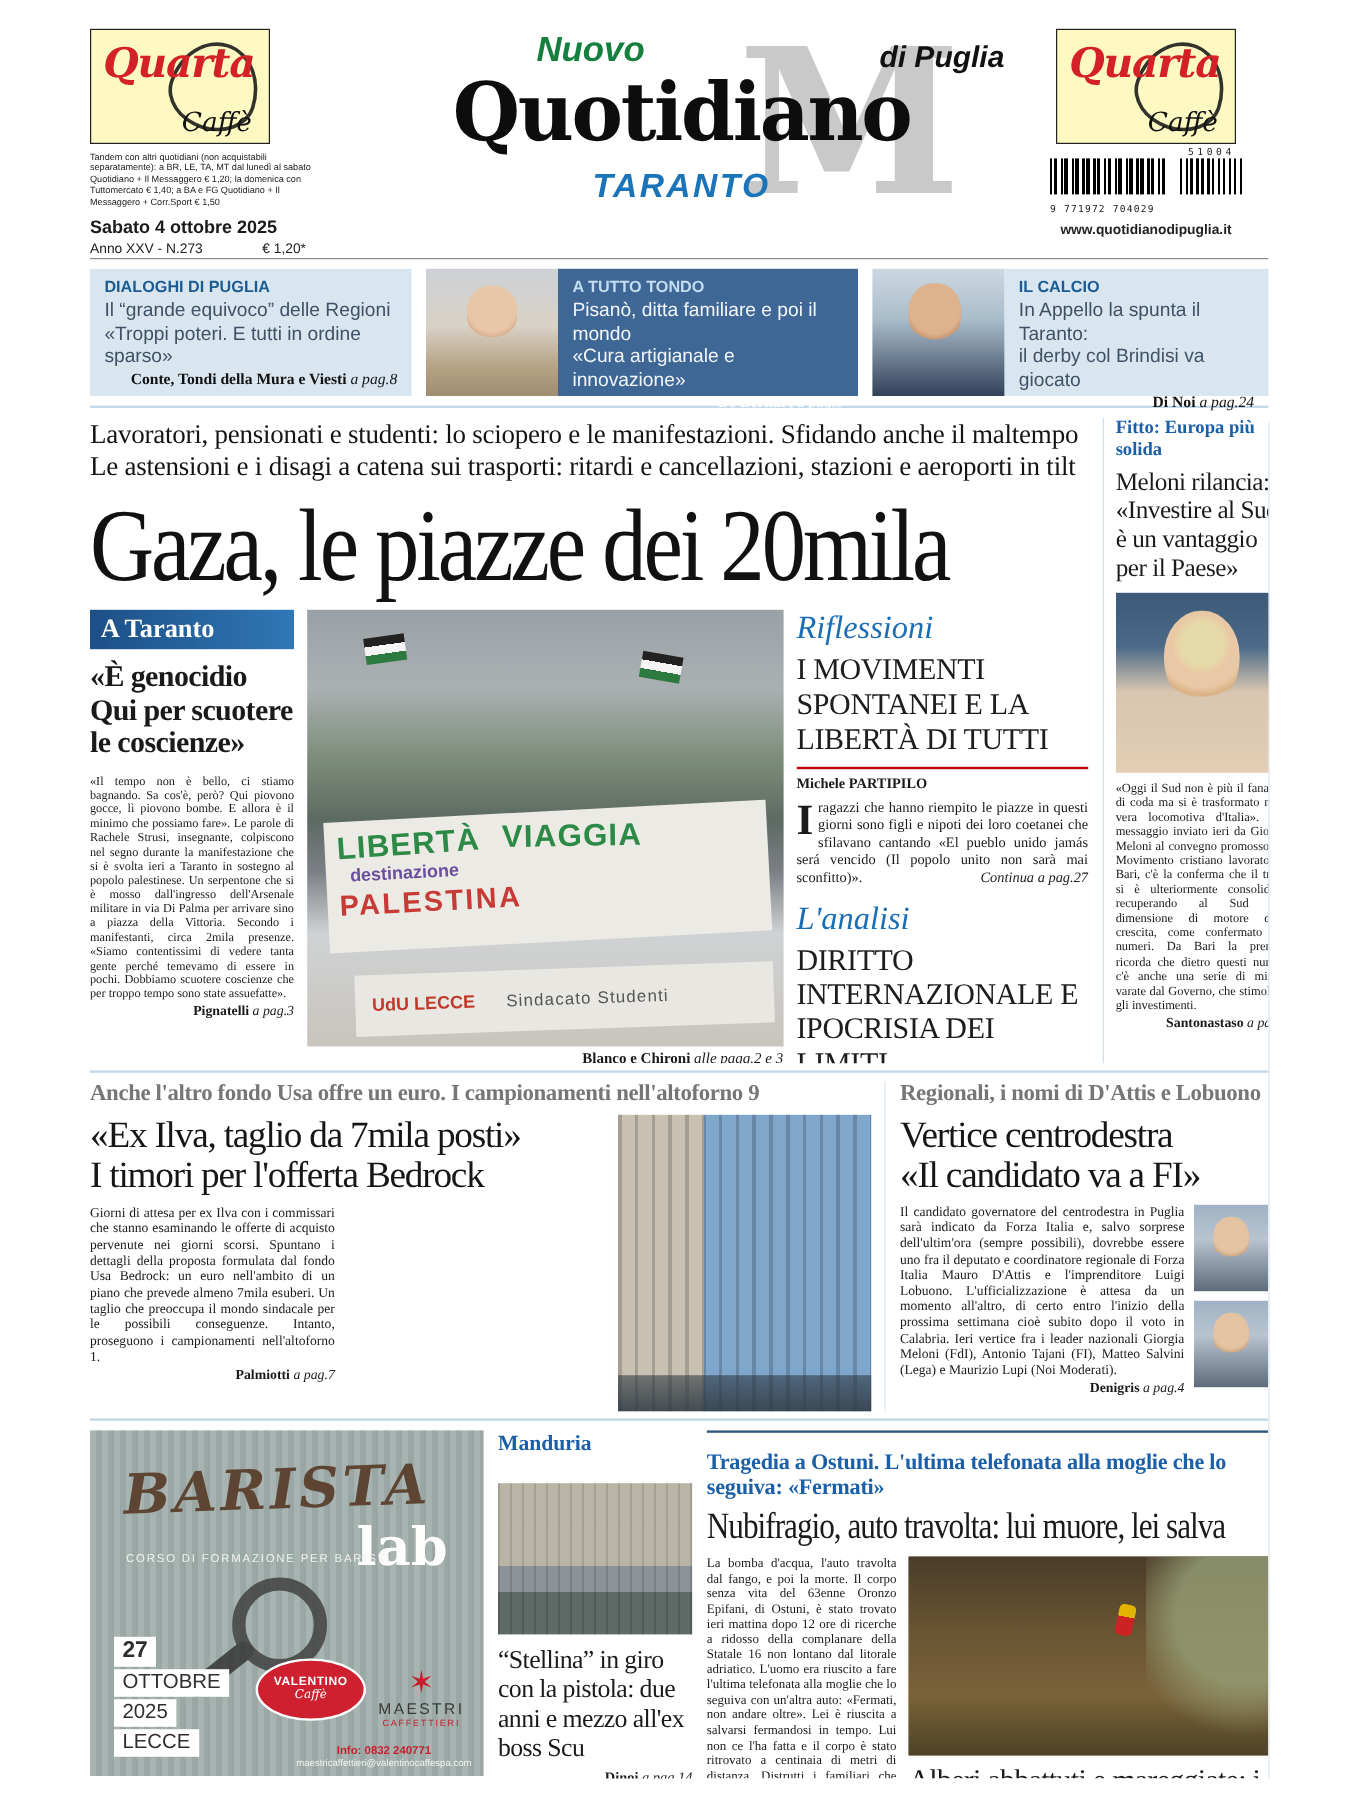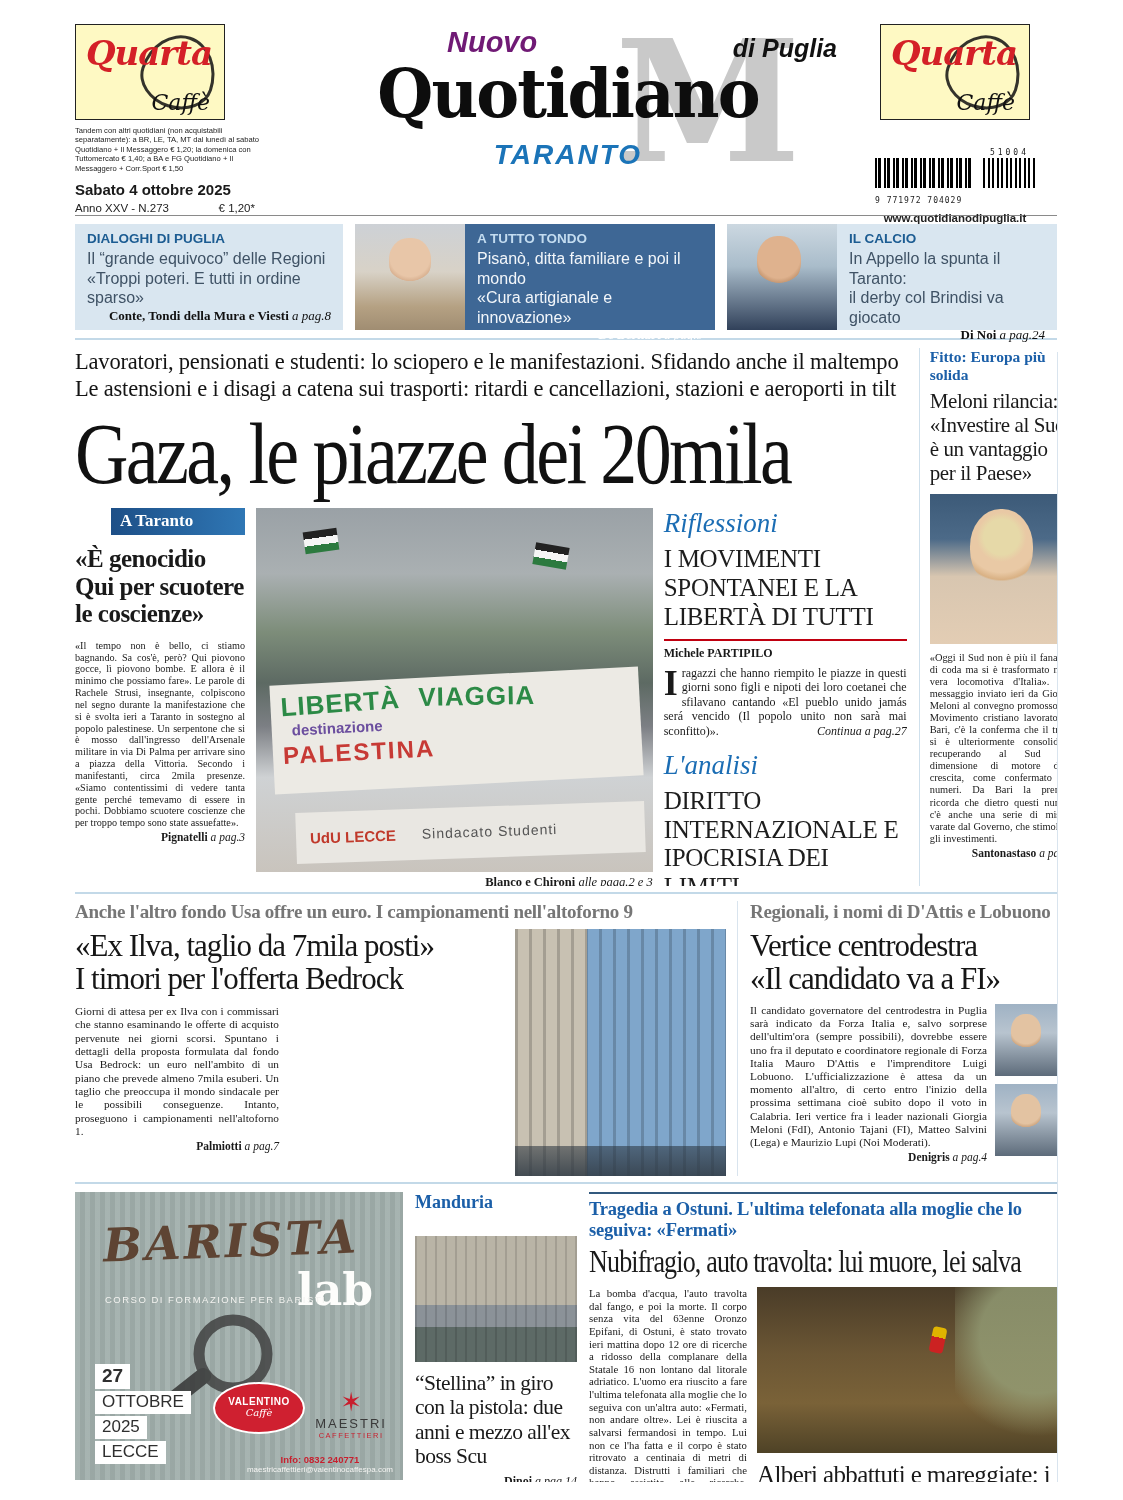--- a/index.html
+++ b/index.html
@@ -12,27 +12,27 @@
   .quarta-box { width: 150px; height: 96px; border: 1.5px solid #222; background: #fef9c3; position: relative; overflow: hidden; }
   .q-main { position: absolute; top: 8px; left: 10px; font-family: "DejaVu Serif", serif; font-weight: bold; font-style: italic; font-size: 34px; color: #d42027; letter-spacing: -1px; }
   .q-sub { position: absolute; bottom: 4px; right: 14px; font-family: "DejaVu Serif", serif; font-style: italic; font-size: 22px; color: #111; }
   .q-ring { position: absolute; right: 8px; top: 10px; width: 74px; height: 74px; border: 3px solid #111; border-radius: 50% 50% 50% 50%/60% 60% 40% 40%; transform: rotate(18deg); opacity: .85; }
   .tandem { font-family: "Liberation Sans", sans-serif; font-size: 7.6px; line-height: 1.25; color: #222; margin-top: 6px; width: 200px; }
   .date-line { font-family: "Liberation Sans", sans-serif; font-weight: bold; font-size: 15px; margin-top: 8px; }
   .edition-row { display: flex; justify-content: space-between; width: 180px; font-family: "Liberation Sans", sans-serif; font-size: 11.5px; margin-top: 4px; color: #222; }
 
   .head-center { position: relative; text-align: center; }
   .mast-m { position: absolute; top: -6px; right: 38px; font-family: "DejaVu Serif", serif; font-weight: bold; font-size: 168px; line-height: 1; color: #c9c9c9; z-index: 0; }
-  .mast-pre { position: absolute; top: 2px; left: 150px; z-index: 2; font-family: "Liberation Sans", sans-serif; font-style: italic; font-weight: bold; font-size: 29px; color: #701a75; }
+  .mast-pre { position: absolute; top: 2px; left: 150px; z-index: 2; font-family: "Liberation Sans", sans-serif; font-style: italic; font-weight: bold; font-size: 29px; color: #15803d; }
   .mast-suffix { position: absolute; top: 10px; right: 2px; z-index: 2; font-family: "Liberation Sans", sans-serif; font-style: italic; font-weight: bold; font-size: 25px; color: #111; }
   .mast-title { position: relative; z-index: 1; margin-top: 30px; font-family: "DejaVu Serif", serif; font-weight: bold; font-size: 67px; letter-spacing: -2px; color: #0d0d0d; transform: scaleX(.96); }
   .mast-city { position: relative; z-index: 2; margin-top: 6px; font-family: "Liberation Sans", sans-serif; font-style: italic; font-weight: bold; font-size: 28px; letter-spacing: 2px; color: #1b74b8; }
 
   .head-right { display: flex; flex-direction: column; align-items: center; }
-  .barcode-wrap { margin-top: 30px; position: relative; width: 160px; height: 46px; }
+  .barcode-wrap { margin-top: 4px; position: relative; width: 160px; height: 46px; }
   .bc-code { position: absolute; right: 6px; top: -2px; font-family: "DejaVu Sans Mono", monospace; font-size: 8px; letter-spacing: 3px; }
   .bc-bars { position: absolute; left: 0; top: 8px; width: 96px; height: 30px;
     background: repeating-linear-gradient(90deg,#000 0 2px,#fff 2px 3px,#000 3px 6px,#fff 6px 9px); }
   .bc-bars2 { position: absolute; right: 0; top: 8px; width: 52px; height: 30px;
     background: repeating-linear-gradient(90deg,#000 0 2px,#fff 2px 5px,#000 5px 7px,#fff 7px 9px); }
   .bc-num { position: absolute; left: 0; bottom: -9px; font-family: "DejaVu Sans Mono", monospace; font-size: 8px; letter-spacing: 1px; }
   .website { margin-top: 16px; font-family: "Liberation Sans", sans-serif; font-weight: bold; font-size: 11.5px; color: #222; }
 
   
   .teasers { display: flex; gap: 12px; height: 106px; margin-top: 8px; }
@@ -53,21 +53,21 @@
   .ph-man-shout { background: linear-gradient(180deg,#ccd8e1 0%,#a9bcca 40%,#31415a 100%); position: relative; }
   .ph-man-shout::after { content:""; position:absolute; left:30px; top:12px; width:44px; height:50px; border-radius:46%; background: radial-gradient(circle at 50% 42%, #dfb28e 0 58%, #c89a75 70%, transparent 72%); }
 
   
   .main { display: grid; grid-template-columns: 1fr 155px; column-gap: 12px; border-top: 2px solid #c3d9e8; margin-top: 8px; padding-top: 8px; height: 548px; overflow: hidden; }
   .lead-kicker { font-size: 22.5px; line-height: 1.2; letter-spacing: -0.2px; color: #141414; }
   .lead-headline { font-weight: normal; font-size: 86px; line-height: .98; letter-spacing: -3px; white-space: nowrap; transform: scaleX(.86); transform-origin: 0 50%; margin: 10px 0 12px; color: #111; }
   .main-cols { display: flex; gap: 11px; height: 382px; overflow: hidden; }
 
   .taranto-col { width: 170px; flex: none; }
-  .sec-bar { background: linear-gradient(90deg,#1d4f87,#2f77b5); color: #fff; font-weight: bold; font-size: 17px; padding: 3px 9px 4px; margin-left: 36px; }
+  .sec-bar { background: linear-gradient(90deg,#1d4f87,#2f77b5); color: #fff; font-weight: bold; font-size: 22px; padding: 3px 9px 4px; }
   .taranto-h { font-size: 25px; line-height: 1.1; letter-spacing: -0.5px; margin: 10px 0 12px; white-space: pre-line; }
   .small-body { font-size: 10.2px; line-height: 1.16; text-align: justify; }
   .byline { text-align: right; font-size: 11.5px; margin-top: 2px; }
   .byline b { font-weight: bold; } .byline i { font-style: italic; }
 
   .lead-photo { flex: 1; position: relative; overflow: hidden;
     background: linear-gradient(180deg,#9aa1a6 0%,#aab0b2 18%,#7d8d7a 34%,#5d6a63 48%,#7c7f84 60%,#cfd2d4 74%,#c9c4bd 100%); }
   .flag { position: absolute; width: 34px; height: 22px; background: linear-gradient(180deg,#222 0 33%,#f5f5f5 33% 66%,#2c7a3f 66% 100%); transform: rotate(-8deg); }
   .banner { position: absolute; left: 4%; right: 3%; top: 46%; height: 30%; background: #eceae4; transform: rotate(-3deg); padding: 6px 10px; font-family: "Liberation Sans", sans-serif; font-weight: bold; }
   .bn-green { color: #2c8a46; font-size: 26px; letter-spacing: 1px; display: inline-block; transform: rotate(-1deg); }
@@ -147,21 +147,21 @@
   .portafilter { position: absolute; left: 70px; top: 118px; opacity: .8; }
 
   .manduria { overflow: hidden; }
   .mand-label { font-weight: bold; font-size: 18px; color: #1b5fa8; margin-bottom: 23px; }
   .mand-photo { width: 100%; height: 126px; background:
     repeating-linear-gradient(90deg, rgba(0,0,0,.12) 0 2px, transparent 2px 10px),
     linear-gradient(180deg,#b9b4a6 0 55%, #8b9298 55% 72%, #5d6a66 72% 100%); }
   .mand-headline { font-weight: normal; font-size: 21.5px; line-height: 1.13; letter-spacing: -0.5px; margin-top: 9px; }
   .mand-byline { text-align: right; font-size: 12px; margin-top: 6px; }
 
-  .nub { border-top: 2px solid #33597e; padding-top: 5px; overflow: hidden; }
+  .nub { border-top: 2px solid #33597e; padding-top: 15px; overflow: hidden; }
   .nub-kicker { font-weight: bold; font-size: 18.5px; color: #1b5fa8; letter-spacing: -0.2px; }
   .nub-headline { font-weight: normal; font-size: 31px; letter-spacing: -1px; white-space: nowrap; transform: scaleX(.84); transform-origin: 0 50%; margin: 3px 0 7px; }
   .nub-row { display: flex; gap: 10px; }
   .nub-body { width: 158px; flex: none; font-size: 10.8px; line-height: 1.17; text-align: justify; }
   .nub-right { flex: 1; }
   .flood-photo { width: 100%; height: 166px; position: relative; overflow: hidden;
     background: linear-gradient(180deg,#4a3c28 0%,#6b5634 40%,#7a6238 70%,#4e4226 100%); }
   .flood-photo::before { content:""; position:absolute; right:0; top:0; width:34%; height:100%; background: radial-gradient(circle at 80% 30%, rgba(150,160,120,.8) 0 40%, transparent 70%); }
   .rescuer { position: absolute; left: 58%; top: 24%; width: 14px; height: 26px; background: linear-gradient(180deg,#e0b400 0 40%, #c22 40% 100%); border-radius: 4px; transform: rotate(12deg); }
   .alberi-headline { font-weight: normal; font-size: 25px; line-height: 1.12; letter-spacing: -0.6px; margin-top: 8px; }

